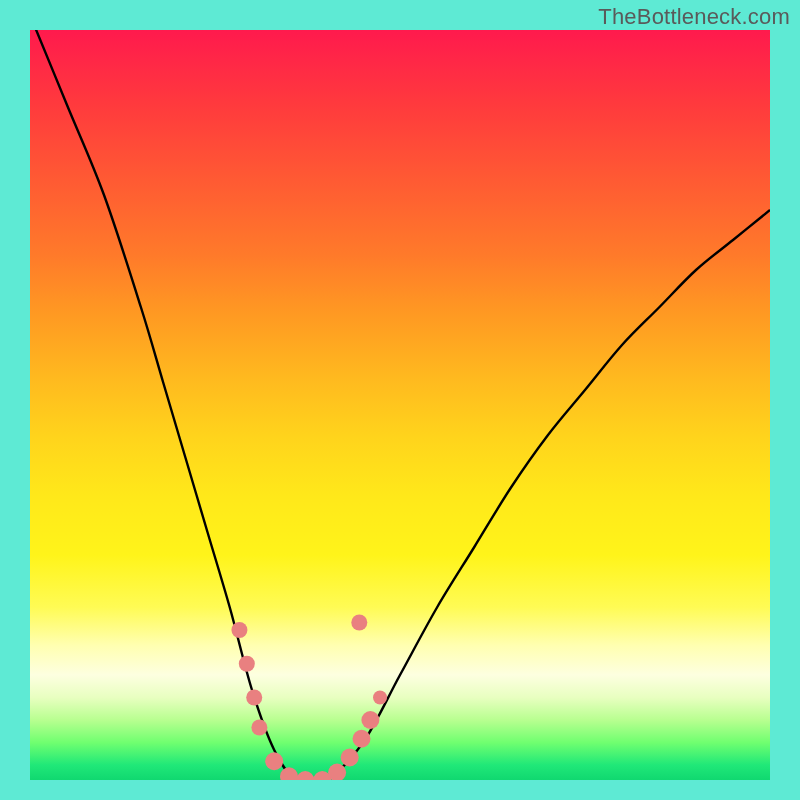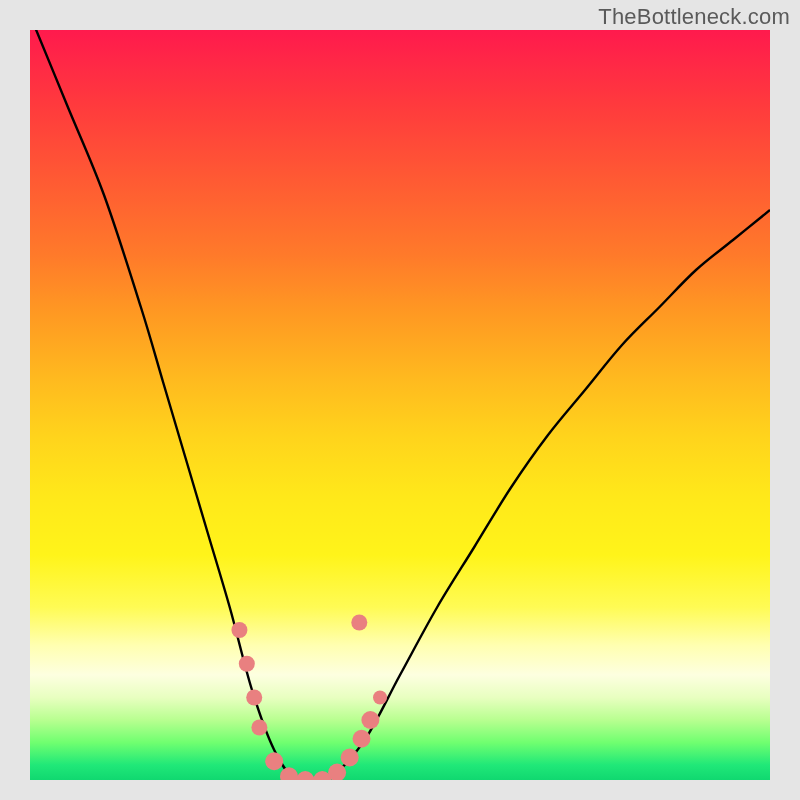--- a/index.html
+++ b/index.html
@@ -8,21 +8,21 @@
     width: 800px;
     height: 800px;
     overflow: hidden;
     background: #000;
     font-family: Arial, Helvetica, sans-serif;
   }
   .outer {
     position: relative;
     width: 800px;
     height: 800px;
-    background: #e5e5e5;
+    background: #5eead4;
   }
   .plot-area {
     position: absolute;
     left: 30px;
     top: 30px;
     width: 740px;
     height: 750px;
     
     background: linear-gradient(to bottom,
       #ff1a4d 0%,

